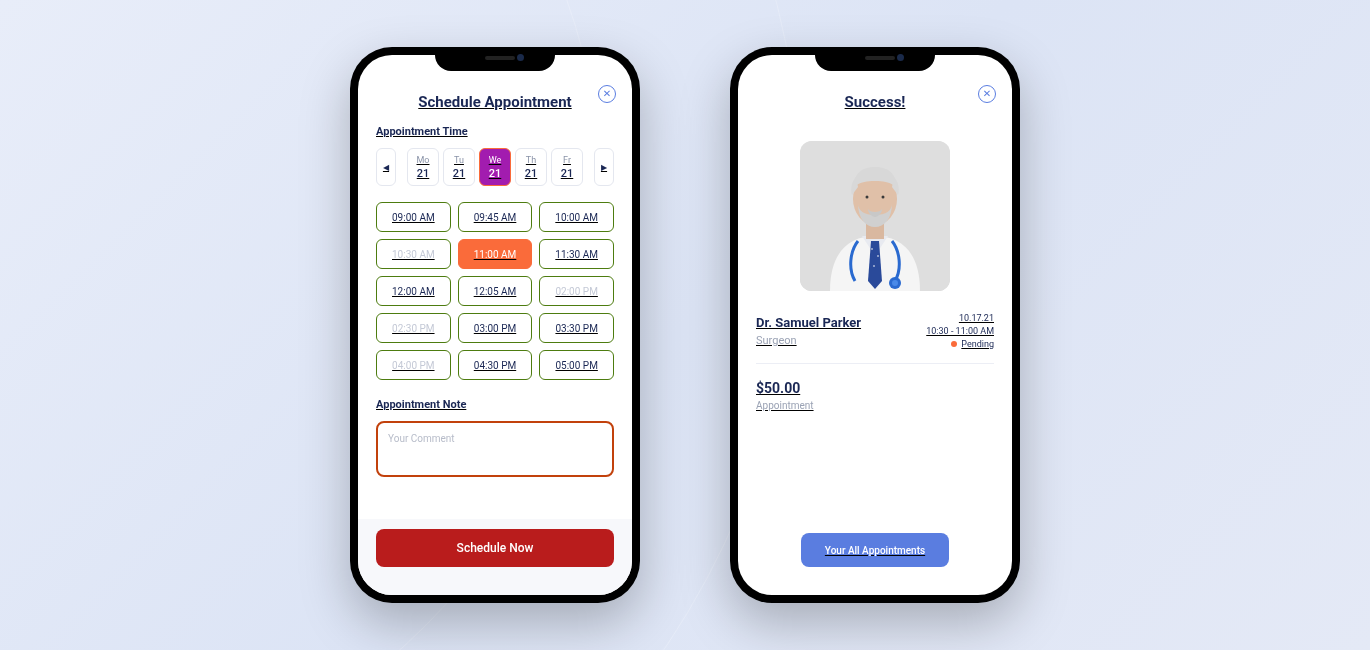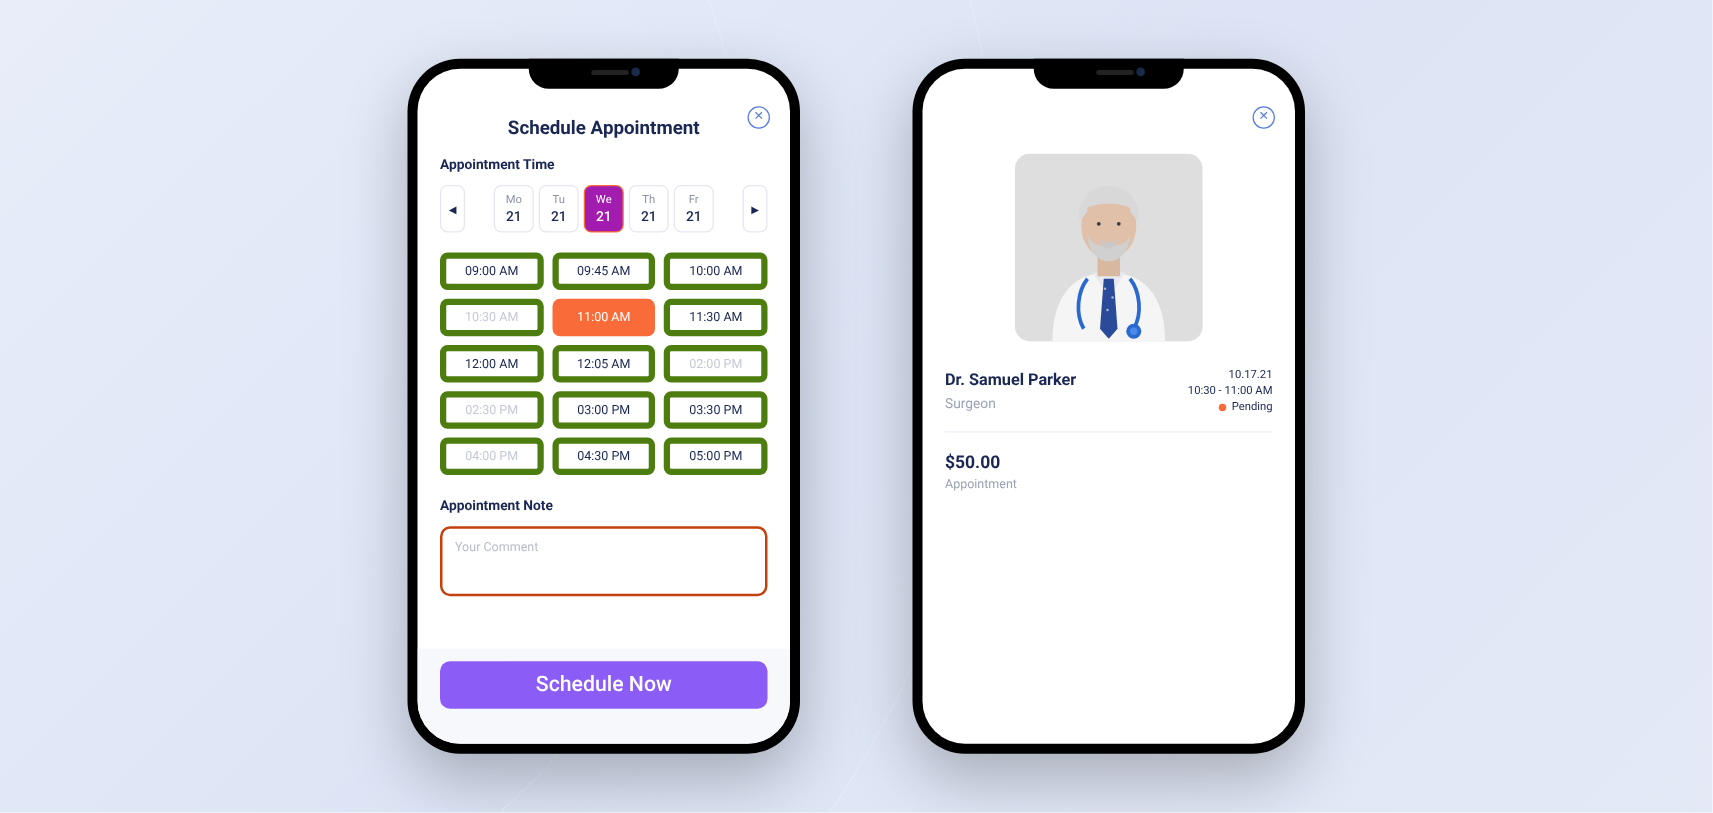--- a/index.html
+++ b/index.html
@@ -10,24 +10,25 @@
   }
   .bg-lines { position: absolute; inset: 0; opacity: 0.3; }
   .bg-lines::before, .bg-lines::after {
     content: ''; position: absolute; border: 1px solid rgba(255,255,255,0.7);
     border-radius: 50%;
   }
   .bg-lines::before { width: 1200px; height: 1200px; left: -600px; top: -400px; }
   .bg-lines::after { width: 1600px; height: 1600px; left: -800px; top: -600px; }
   .stage { position: absolute; inset: 0; display: flex; align-items: center; justify-content: center; gap: 90px; }
   .phone {
-    width: 314px; height: 556px;
+    width: 290px; height: 556px;
     background: #000; border-radius: 42px; padding: 8px;
     box-shadow: 0 20px 50px rgba(0,0,0,0.25);
     position: relative;
+    text-decoration: underline;
   }
   .screen {
     width: 100%; height: 100%; background: #fff; border-radius: 34px;
     overflow: hidden; position: relative; display: flex; flex-direction: column;
   }
   .notch {
     position: absolute; top: 0; left: 50%; transform: translateX(-50%);
     width: 120px; height: 24px; background: #000;
     border-bottom-left-radius: 16px; border-bottom-right-radius: 16px; z-index: 10;
   }
@@ -60,36 +61,36 @@
     width: 32px; height: 38px; border: 1px solid #e4e7ef; border-radius: 6px;
     display: flex; flex-direction: column; align-items: center; justify-content: center;
     cursor: pointer; background: #fff;
   }
   .date-cell.selected { background: #a21caf; border-color: #fa6b3a; }
   .date-cell .dow { font-size: 9px; color: #8a93a8; }
   .date-cell .dnum { font-size: 11px; color: #1a2754; font-weight: 500; margin-top: 2px; }
   .date-cell.selected .dow, .date-cell.selected .dnum { color: #fff; }
   .time-grid { display: grid; grid-template-columns: repeat(3, 1fr); gap: 7px; margin-bottom: 18px; }
   .time-cell {
-    height: 30px; border: 5px solid #4d7c0f; border-radius: 6px; background: #fff;
+    height: 30px; border: 1px solid #4d7c0f; border-radius: 6px; background: #fff;
     display: flex; align-items: center; justify-content: center;
     font-size: 10px; color: #1a2754; cursor: pointer;
   }
   .time-cell.disabled { color: #c4c9d6; cursor: default; }
   .time-cell.selected { background: #fa6b3a; border-color: #fa6b3a; color: #fff; }
   .note-box {
     width: 100%; height: 56px; border: 2px solid #c2410c; border-radius: 8px;
     padding: 10px; font-size: 10px; color: #1a2754; resize: none; outline: none;
     font-family: inherit;
   }
   .note-box::placeholder { color: #b7bcc9; }
   .footer { padding: 10px 18px 28px 18px; background: #f7f8fb; }
   .primary-btn {
-    width: 100%; height: 38px; background: #8b5cf6; color: #fff;
-    border: none; border-radius: 8px; font-size: 17px; font-weight: 500; cursor: pointer;
+    width: 100%; height: 38px; background: #b91c1c; color: #fff;
+    border: none; border-radius: 8px; font-size: 12px; font-weight: 500; cursor: pointer;
   }
   
   .doc-photo {
     width: 150px; height: 150px; border-radius: 12px; margin: 16px auto 0 auto;
     background: linear-gradient(180deg, #e2e2e2 0%, #d4d4d4 100%);
     position: relative; overflow: hidden;
   }
   .doc-photo svg { position: absolute; inset: 0; }
   .info-row { display: flex; justify-content: space-between; align-items: center; padding-top: 22px; }
   .doc-name { font-size: 13px; font-weight: 700; color: #1a2754; }
@@ -172,20 +173,21 @@
       <div class="footer">
         <button class="primary-btn">Schedule Now</button>
       </div>
     </div>
   </div>
 
   <div class="phone">
     <div class="notch"></div>
     <div class="screen">
       <div class="header">
+        <div class="title">Success!</div>
         <div class="close-btn">✕</div>
       </div>
       <div class="content">
         <div class="doc-photo">
           <svg viewBox="0 0 150 150" xmlns="http://www.w3.org/2000/svg">
             <rect width="150" height="150" fill="#dedede"></rect>
 
             <path d="M 30 150 C 30 110 50 95 75 95 C 100 95 120 110 120 150 Z" fill="#f5f5f5"></path>
 
             <path d="M 62 95 L 75 115 L 88 95 Z" fill="#e8eaf0"></path>
@@ -226,16 +228,19 @@
             <div class="appt-status">
               <span class="dot"></span>
               <span>Pending</span>
             </div>
           </div>
         </div>
         <div class="divider"></div>
         <div class="price">$50.00</div>
         <div class="price-label">Appointment</div>
       </div>
+      <div class="footer2">
+        <button class="pill-btn">Your All Appointments</button>
+      </div>
     </div>
   </div>
 
 </div>
 
 </body></html>

